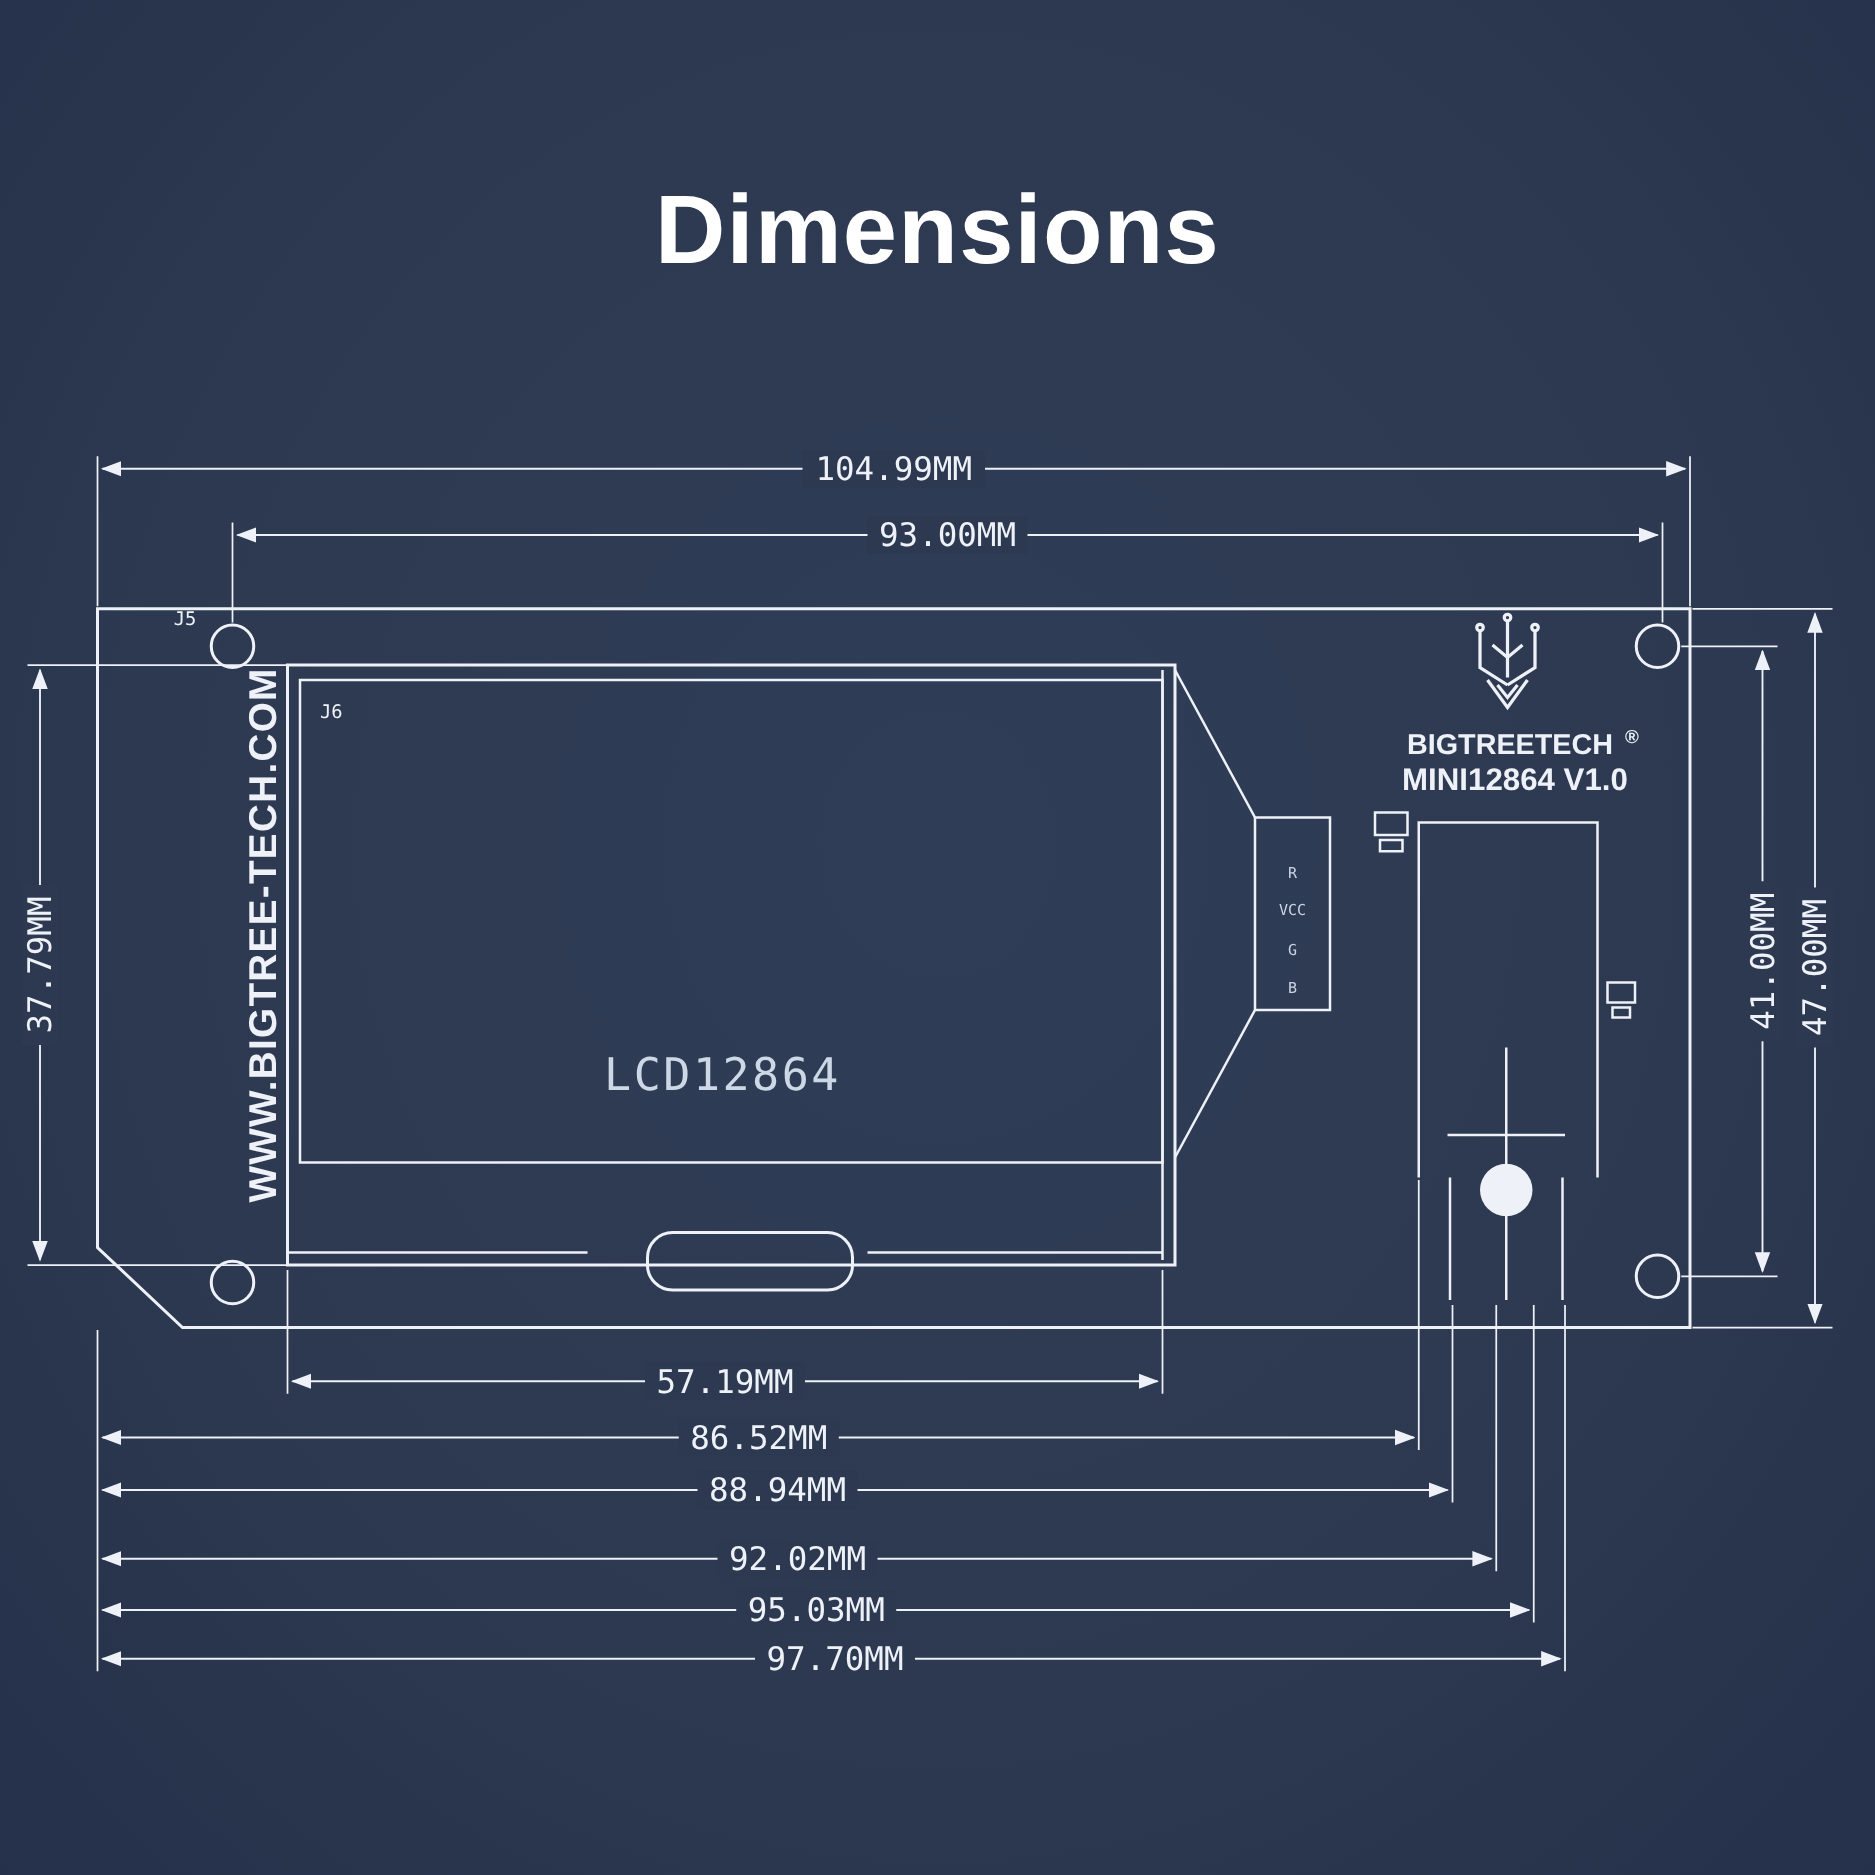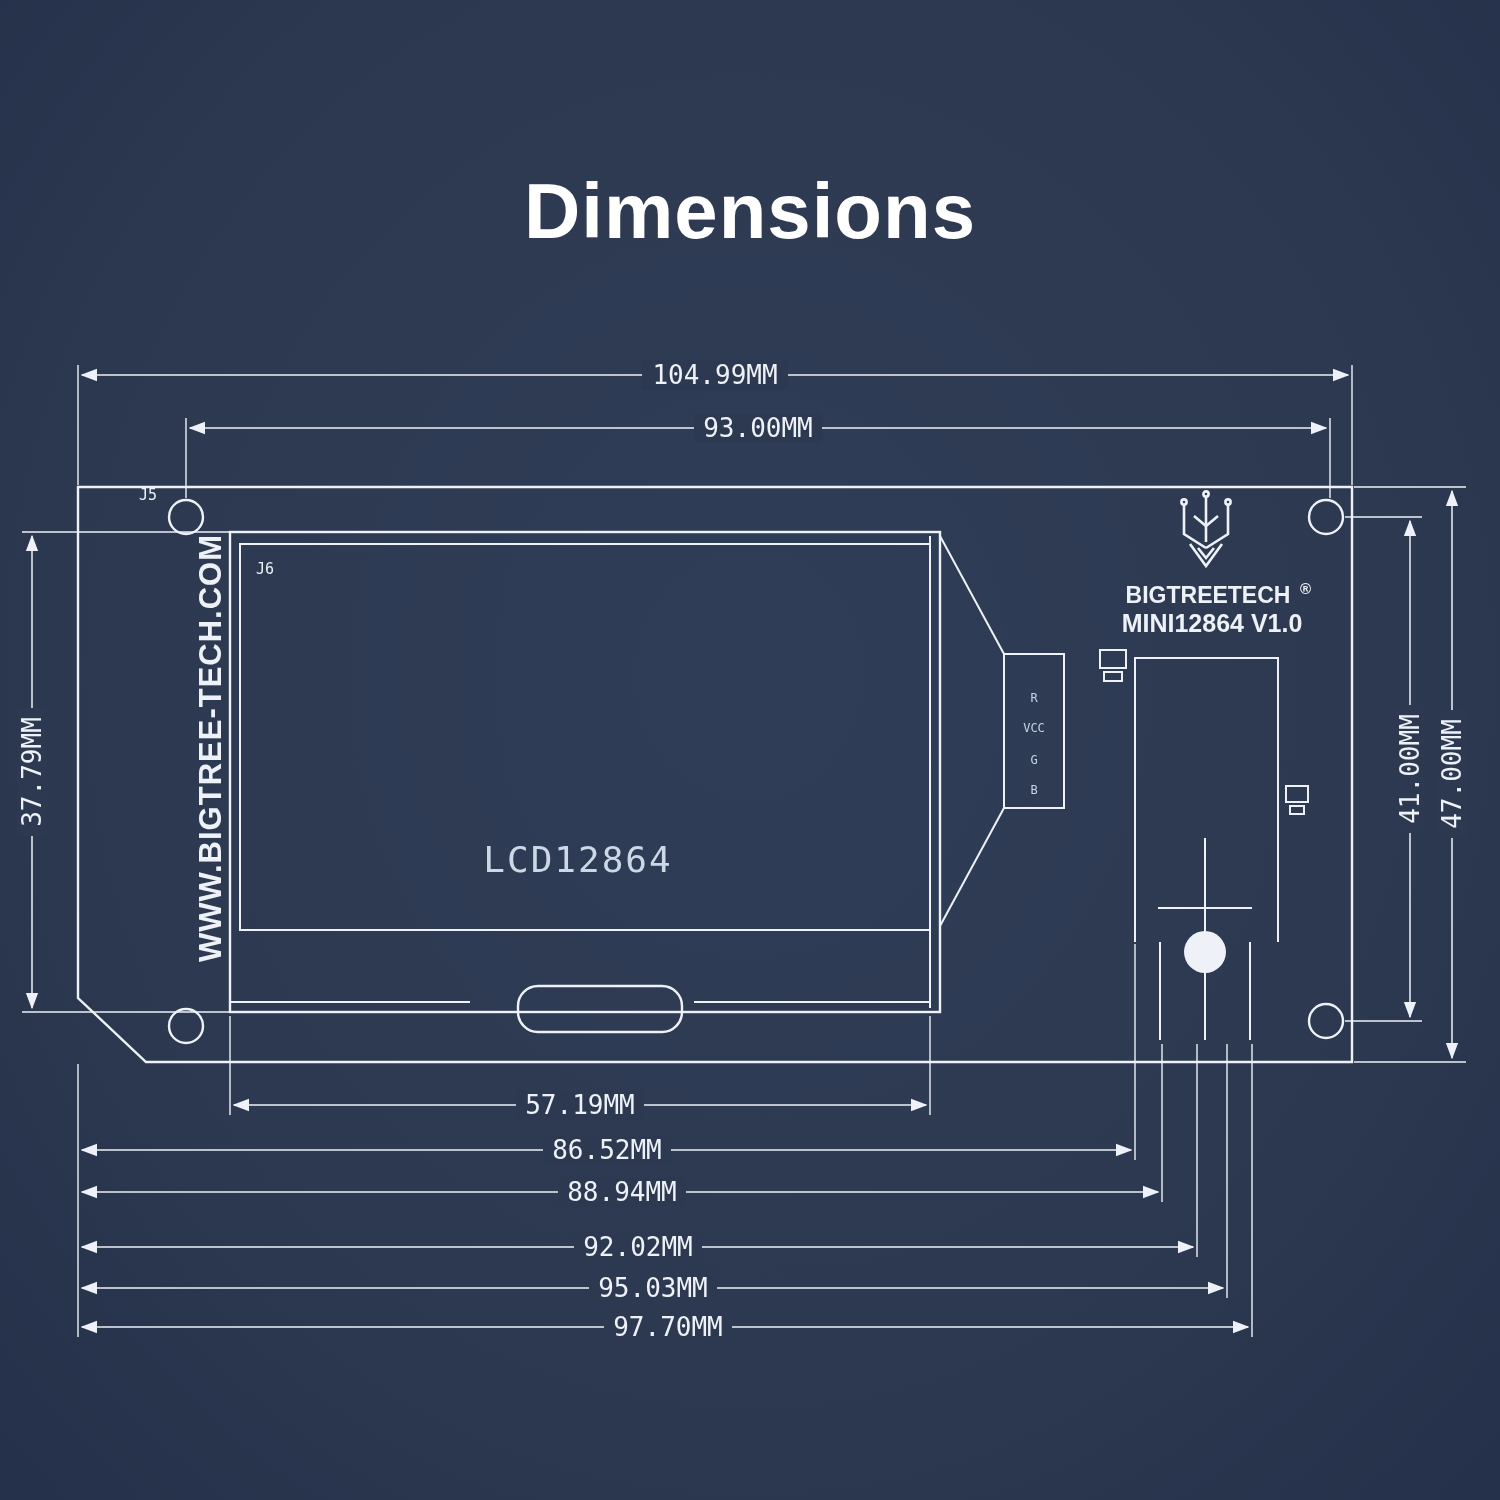--- a/index.html
+++ b/index.html
@@ -2,21 +2,21 @@
 <html><head>
 <meta charset="utf-8">
 <style>
   html,body{margin:0;padding:0;background:#2d3a52;}
   .canvas{
     position:relative;width:1500px;height:1500px;overflow:hidden;
     background:radial-gradient(ellipse at 50% 45%, #303d57 0%, #2c3950 62%, #25304a 100%);
     font-family:"DejaVu Sans Mono",monospace;
   }
   .title{
-    position:absolute;top:166px;left:0;width:100%;text-align:center;
+    position:absolute;top:138px;left:0;width:100%;text-align:center;
     font-family:"Liberation Sans",sans-serif;font-weight:bold;font-size:78px;
     color:#ffffff;letter-spacing:1px;
   }
   svg{position:absolute;top:0;left:0;}
   .ln{stroke:#eef2f8;fill:none;}
   .b24{stroke-width:2.4;}
   .b20{stroke-width:2.0;}
   .ext{stroke:#eef2f8;stroke-width:1.4;fill:none;}
   .dim{stroke:#eef2f8;stroke-width:1.5;fill:none;}
   .bgrect{fill:#2c3950;stroke:none;}

